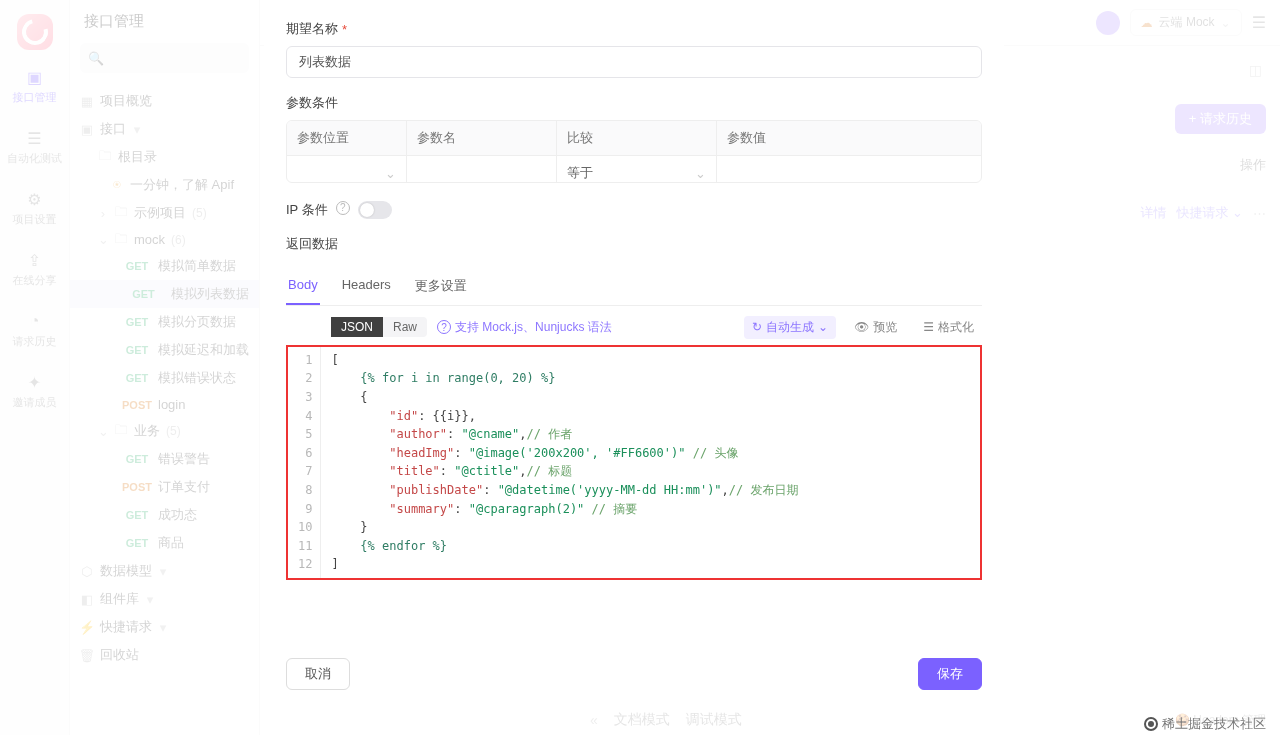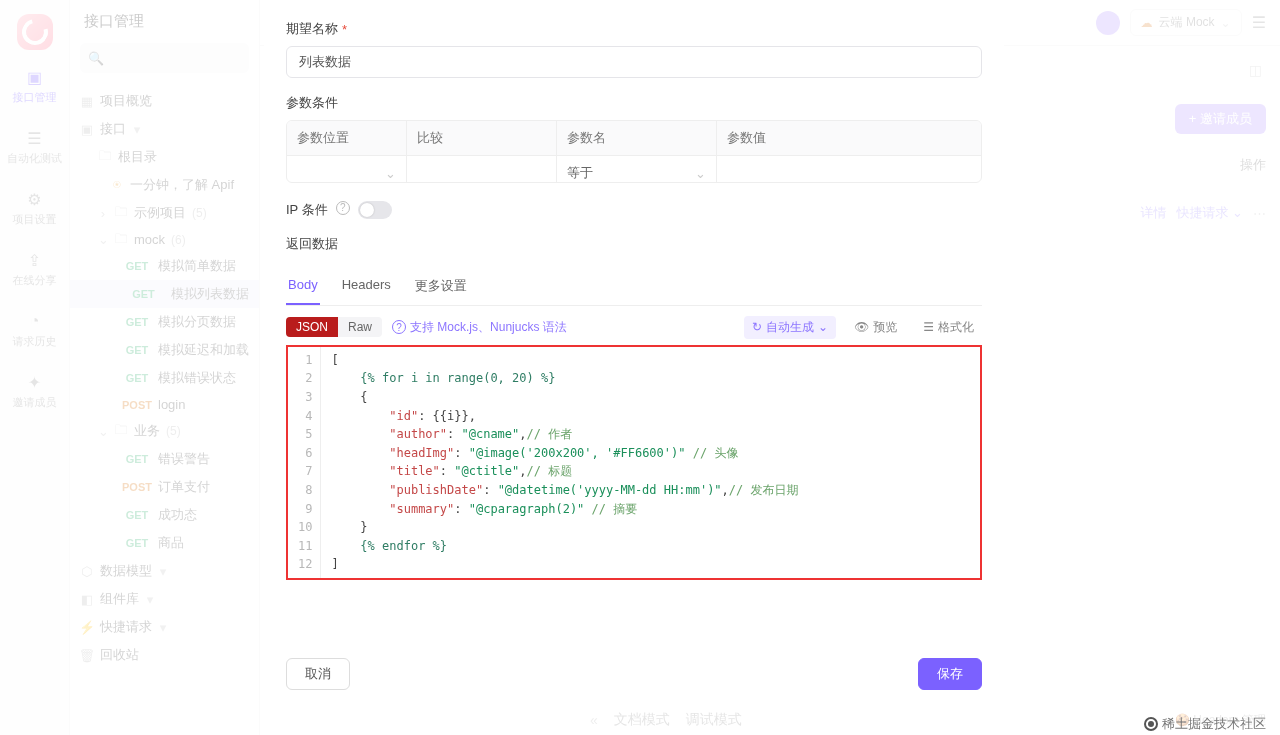--- a/index.html
+++ b/index.html
@@ -56,21 +56,21 @@
 .ip-row{display:flex;align-items:flex-start;gap:8px;margin-top:18px;color:#444;}
 .help{width:14px;height:14px;border-radius:50%;border:1px solid #bbb;display:inline-flex;align-items:center;justify-content:center;font-size:10px;color:#bbb;}
 .toggle{width:34px;height:18px;border-radius:9px;background:#e6e6ea;position:relative;}
 .toggle::after{content:"";position:absolute;width:14px;height:14px;border-radius:50%;background:#fff;left:2px;top:2px;box-shadow:0 0 2px rgba(0,0,0,.2);}
 .tabs{display:flex;gap:20px;border-bottom:1px solid #eee;margin-top:8px;}
 .tab{padding:8px 2px;color:#666;font-size:13px;cursor:pointer;border-bottom:2px solid transparent;}
 .tab.active{color:#7b61ff;border-bottom-color:#7b61ff;}
 .code-bar{display:flex;align-items:center;gap:10px;margin-top:10px;}
 .seg{display:flex;border-radius:4px;overflow:hidden;}
 .seg span{padding:3px 10px;font-size:12px;color:#666;background:#f4f4f6;}
-.seg span.on{background:#b91c1c;color:#fff;}
+.seg span.on{background:#404040;color:#fff;margin-left:45px;}
 .mock-link{color:#8d76ff;font-size:12px;display:flex;align-items:center;gap:4px;}
 .code-bar .sp{flex:1;}
 .mini-btn{display:flex;align-items:center;gap:4px;color:#888;font-size:12px;padding:3px 8px;border-radius:4px;}
 .mini-btn.prim{color:#8d76ff;background:#f2efff;}
 .editor{border:2px solid #e33;margin-top:6px;display:flex;font-family:Menlo,Consolas,monospace;font-size:12px;line-height:1.55;}
 .gutter{background:#fff;color:#b8b8b8;padding:4px 8px 4px 10px;text-align:right;border-right:1px solid #eee;user-select:none;}
 .code{padding:4px 10px;white-space:pre;color:#444;}
 .tok-tpl{color:#2f7d64;}
 .tok-str{color:#1a8f5a;}
 .tok-key{color:#c44848;}
@@ -236,21 +236,21 @@
       <div class="avatar"></div>
       <div class="cloud-mock">
           <span style="color:#e08a3d">☁</span>
           <span>云端 Mock</span>
           <span style="color:#ccc">⌄</span>
         </div>
       <span class="hamb">☰</span>
     </div>
     <span class="panel-ico">◫</span>
     <div class="right-pane">
-      <button class="new-btn">+ 邀请成员</button>
+      <button class="new-btn">+ 请求历史</button>
       <div class="th-op">操作</div>
       <div class="row-act">
         <span>详情</span>
         <span><span>快捷请求</span> <span>⌄</span></span>
         <span class="dots">⋯</span>
       </div>
     </div>
     <div class="footer-mode">
       <span class="collapse">«</span>
       <span>文档模式</span>
@@ -265,22 +265,22 @@
 <div class="dialog">
   <div class="fld-label">
       <span>期望名称</span>
       <span class="req">*</span>
     </div>
   <input class="text-input" value="列表数据" style="">
   <div class="fld-label">参数条件</div>
   <div class="param-table">
     <div class="param-hd">
       <div class="param-cell">参数位置</div>
+      <div class="param-cell">参数名</div>
       <div class="param-cell">比较</div>
-      <div class="param-cell">参数名</div>
       <div class="param-cell">参数值</div>
     </div>
     <div class="param-row">
       <div class="param-cell">
           <div class="sel">
             <span></span>
             <span class="cd">⌄</span>
           </div>
         </div>
       <div class="param-cell"></div>

